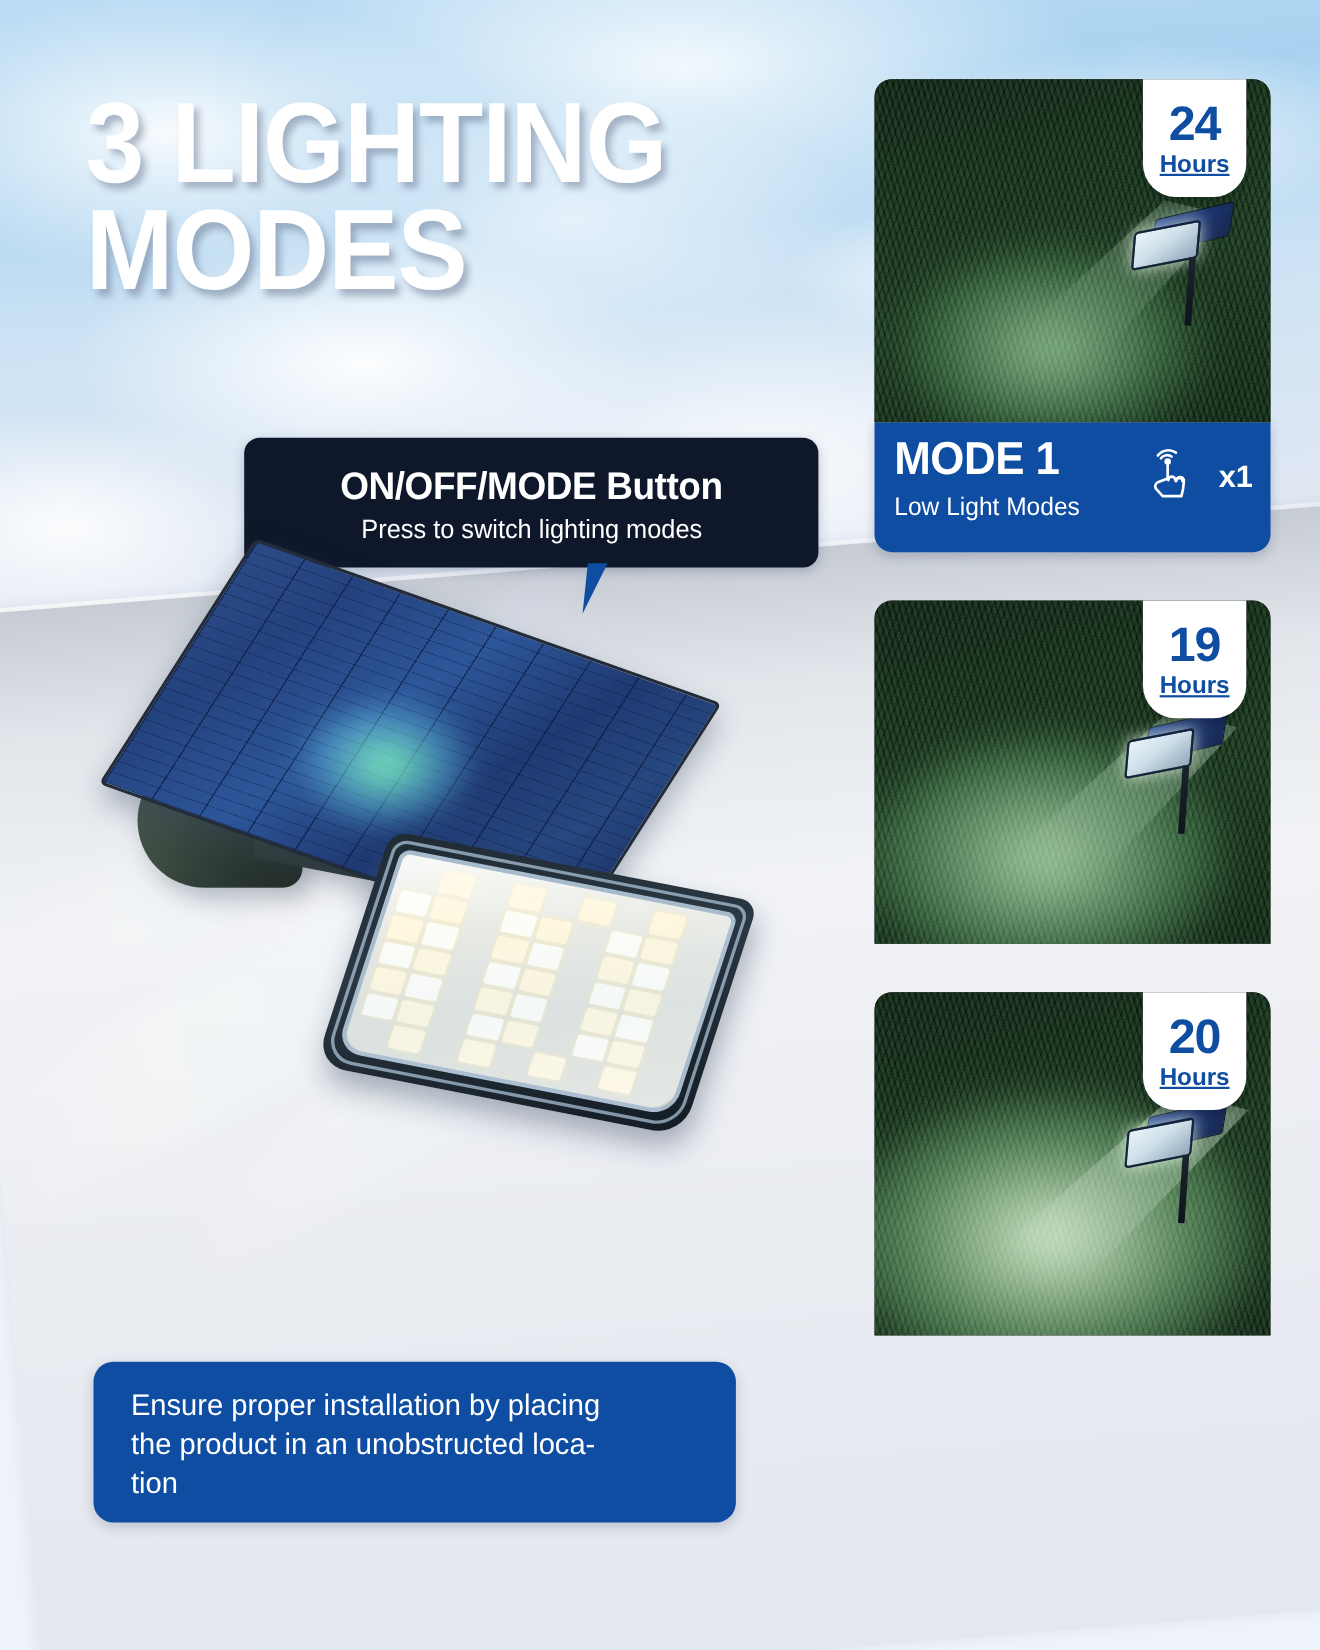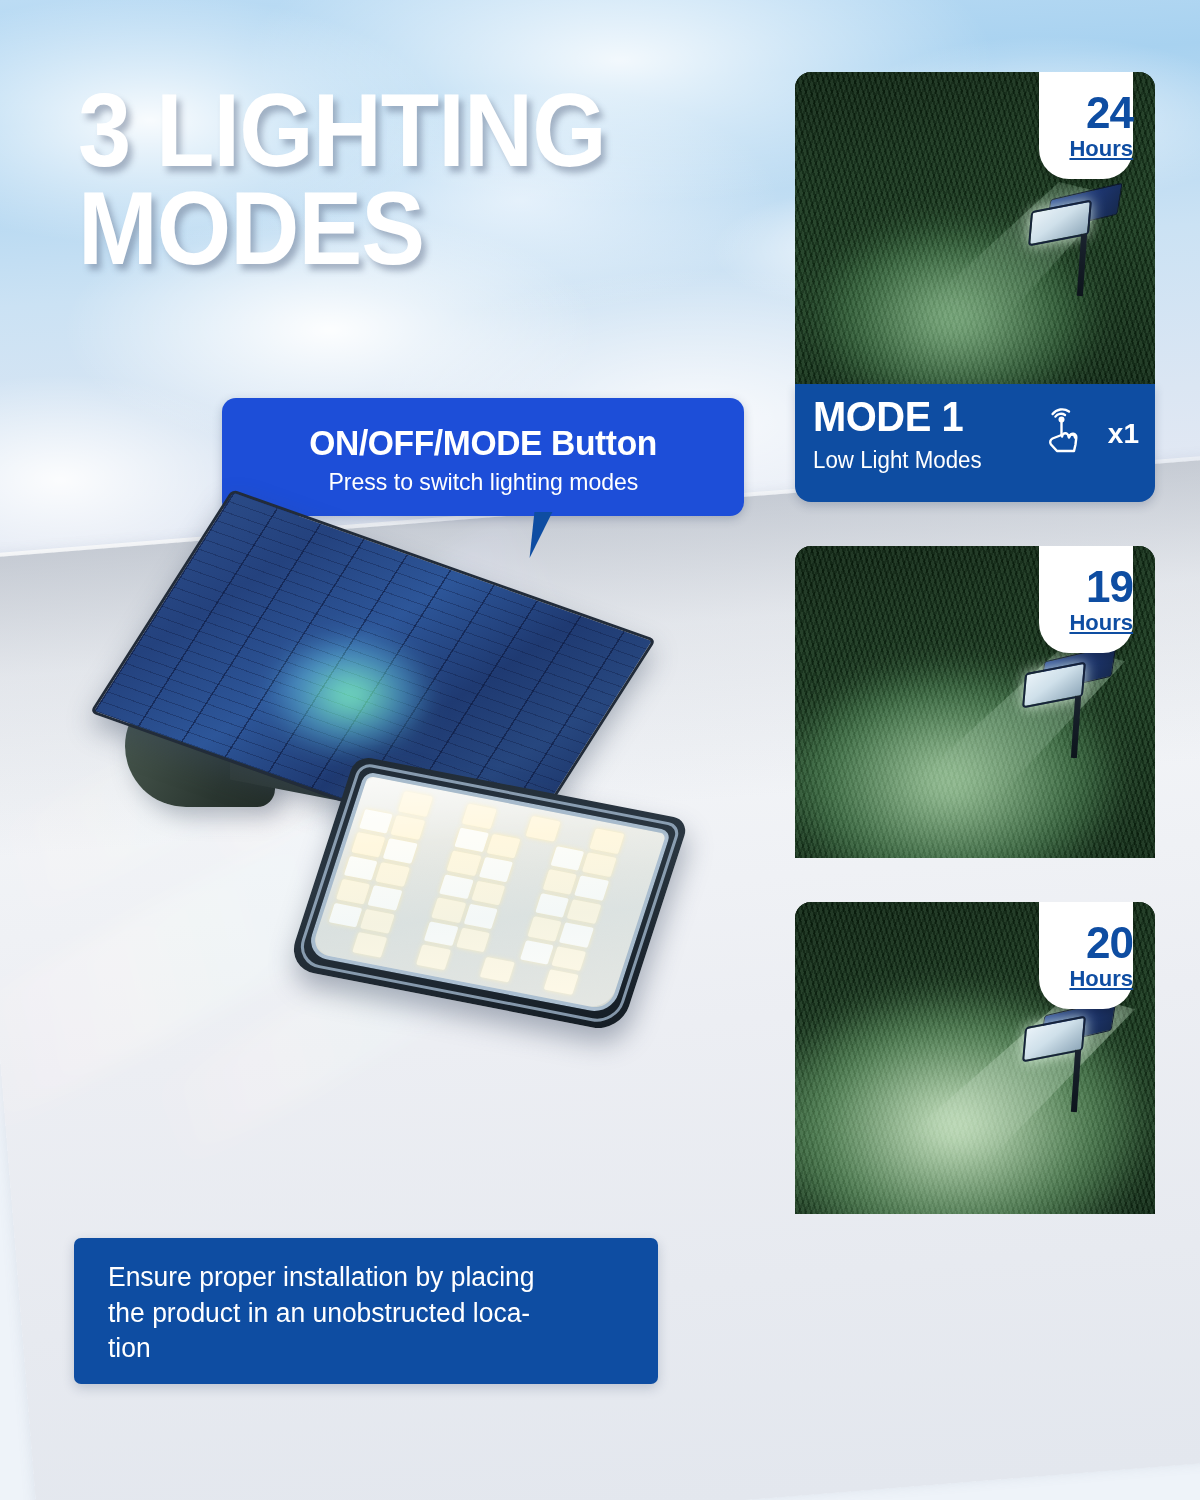--- a/index.html
+++ b/index.html
@@ -74,21 +74,21 @@
     color: #ffffff;
     font-family: "Liberation Sans Narrow","Liberation Sans", sans-serif;
     transform: scaleX(.92); transform-origin: left top;
     text-shadow: 5px 6px 7px rgba(90,105,130,.45);
     text-transform: uppercase;
   }
 
   
   .callout {
     position: absolute; left: 222px; top: 398px; width: 522px; height: 118px;
-    background: #1d4ed8; border-radius: 14px;
+    background: #0f172a; border-radius: 14px;
     box-shadow: 0 3px 10px rgba(40,60,95,.25);
     display: flex; flex-direction: column; align-items: center; justify-content: center;
     padding-top: 4px;
   }
   .callout-title {
     color:#fff; font-weight:700; font-size:35px; letter-spacing:-.4px;
     font-family:"Liberation Sans Narrow","Liberation Sans",sans-serif;
     transform: scaleX(.96);
   }
   .callout-sub {
@@ -218,21 +218,21 @@
   }
   .lamp-stake {
     position:absolute; left:52px; top:44px; width:6px; height:62px;
     background: linear-gradient(180deg,#1a232e,#0d141c);
     transform: rotate(4deg);
   }
 
   .hours-badge {
     position:absolute; right:22px; top:-1px; width:94px; height:108px;
     background:#ffffff; border-radius: 0 0 30px 30px;
-    display:flex; flex-direction:column; align-items:flex-end; justify-content:center;
+    display:flex; flex-direction:column; align-items:center; justify-content:center;
     box-shadow: 0 3px 9px rgba(0,0,0,.22);
     z-index: 4;
   }
   .hours-num {
     color:#0e4da2; font-weight:700; font-size:44px; line-height:1;
     font-family:"Liberation Sans Narrow","Liberation Sans",sans-serif; letter-spacing:-1px;
   }
   .hours-word {
     color:#0e4da2; font-weight:700; font-size:22px; line-height:1; margin-top:3px;
     font-family:"Liberation Sans Narrow","Liberation Sans",sans-serif;
@@ -259,22 +259,22 @@
     position:absolute; right:16px; top:18px;
     display:flex; align-items:flex-end; gap:21px;
   }
   .tap-count {
     color:#fff; font-weight:700; font-size:28px; line-height:1; padding-bottom:6px;
     font-family:"Liberation Sans Narrow","Liberation Sans",sans-serif;
   }
 
   
   .note {
-    position:absolute; left:74px; top:1238px; width:584px; height:146px;
-    background:#0e4da2; border-radius:7px;
+    position:absolute; left:85px; top:1238px; width:584px; height:146px;
+    background:#0e4da2; border-radius:18px;
     padding: 22px 30px 0 34px;
     box-shadow: 0 4px 12px rgba(40,60,95,.22);
   }
   .note-text {
     color:#fff; font-weight:400; font-size:27px; line-height:1.32;
     font-family:"Liberation Sans Narrow","Liberation Sans",sans-serif;
     white-space: pre-line; transform: scaleX(.98); transform-origin:left top;
   }
 </style>
 </head>

